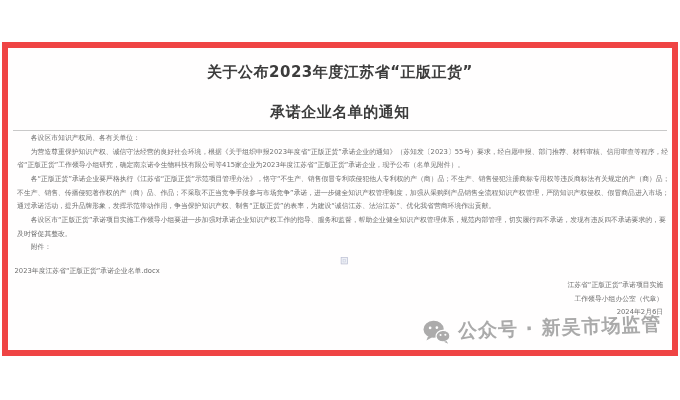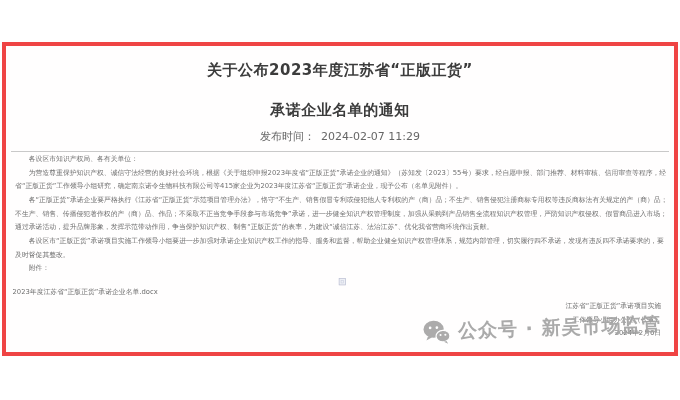--- a/index.html
+++ b/index.html
@@ -1,21 +1,21 @@
 <!DOCTYPE html>
 <html><head>
 <meta charset="utf-8">
 <style>
   * { margin:0; padding:0; box-sizing:border-box; }
   html,body { width:680px; height:400px; background:#ffffff; overflow:hidden;
               font-family:"DejaVu Sans","Liberation Sans",sans-serif; }
   .page { position:relative; width:680px; height:400px; background:#ffffff; }
 
   .notice-box { position:absolute; left:2px; top:42px; width:676px; height:314px;
-                border:4px solid #ef4444; background:#fffefe; overflow:hidden; }
+                border:6px solid #ef4444; background:#fffefe; overflow:hidden; }
 
   .title { text-align:center; font-size:15px; font-weight:bold; color:#3c3c3c;
            line-height:21px; letter-spacing:0.5px; }
   .t1 { margin-top:14px; }
   .t2 { margin-top:19px; }
 
   .pubtime { margin-top:9px; text-align:center; font-size:11px; color:#666666;
              line-height:14px; }
   .pubtime .val { margin-left:6px; }
 
@@ -55,23 +55,20 @@
 </head>
 <body>
 
 <div class="page">
 
   <div class="notice-box">
 
     <div class="title t1">关于公布2023年度江苏省“正版正货”</div>
     <div class="title t2">承诺企业名单的通知</div>
 
-    <div class="pubtime">
-      <span>发布时间：</span><span class="val">2024-02-07 11:29</span>
-    </div>
 
     <div class="divider"></div>
 
     <div class="body-area">
       <div class="body-scale">
         <p class="salutation">各设区市知识产权局、各有关单位：</p>
 
         <p class="para">为营造尊重保护知识产权、诚信守法经营的良好社会环境，根据《关于组织申报2023年度省“正版正货”承诺企业的通知》（苏知发〔2023〕55号）要求，经自愿申报、部门推荐、材料审核、信用审查等程序，经省“正版正货”工作领导小组研究，确定南京诺令生物科技有限公司等415家企业为2023年度江苏省“正版正货”承诺企业，现予公布（名单见附件）。</p>
 
         <p class="para">各“正版正货”承诺企业要严格执行《江苏省“正版正货”示范项目管理办法》，恪守“不生产、销售假冒专利或侵犯他人专利权的产（商）品；不生产、销售侵犯注册商标专用权等违反商标法有关规定的产（商）品；不生产、销售、传播侵犯著作权的产（商）品、作品；不采取不正当竞争手段参与市场竞争”承诺，进一步健全知识产权管理制度，加强从采购到产品销售全流程知识产权管理，严防知识产权侵权、假冒商品进入市场；通过承诺活动，提升品牌形象，发挥示范带动作用，争当保护知识产权、制售“正版正货”的表率，为建设“诚信江苏、法治江苏”、优化我省营商环境作出贡献。</p>

